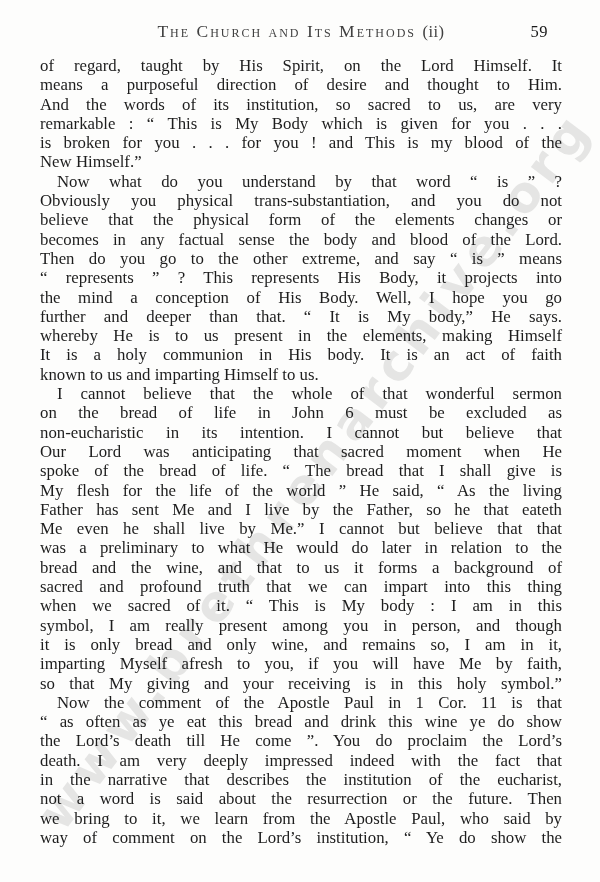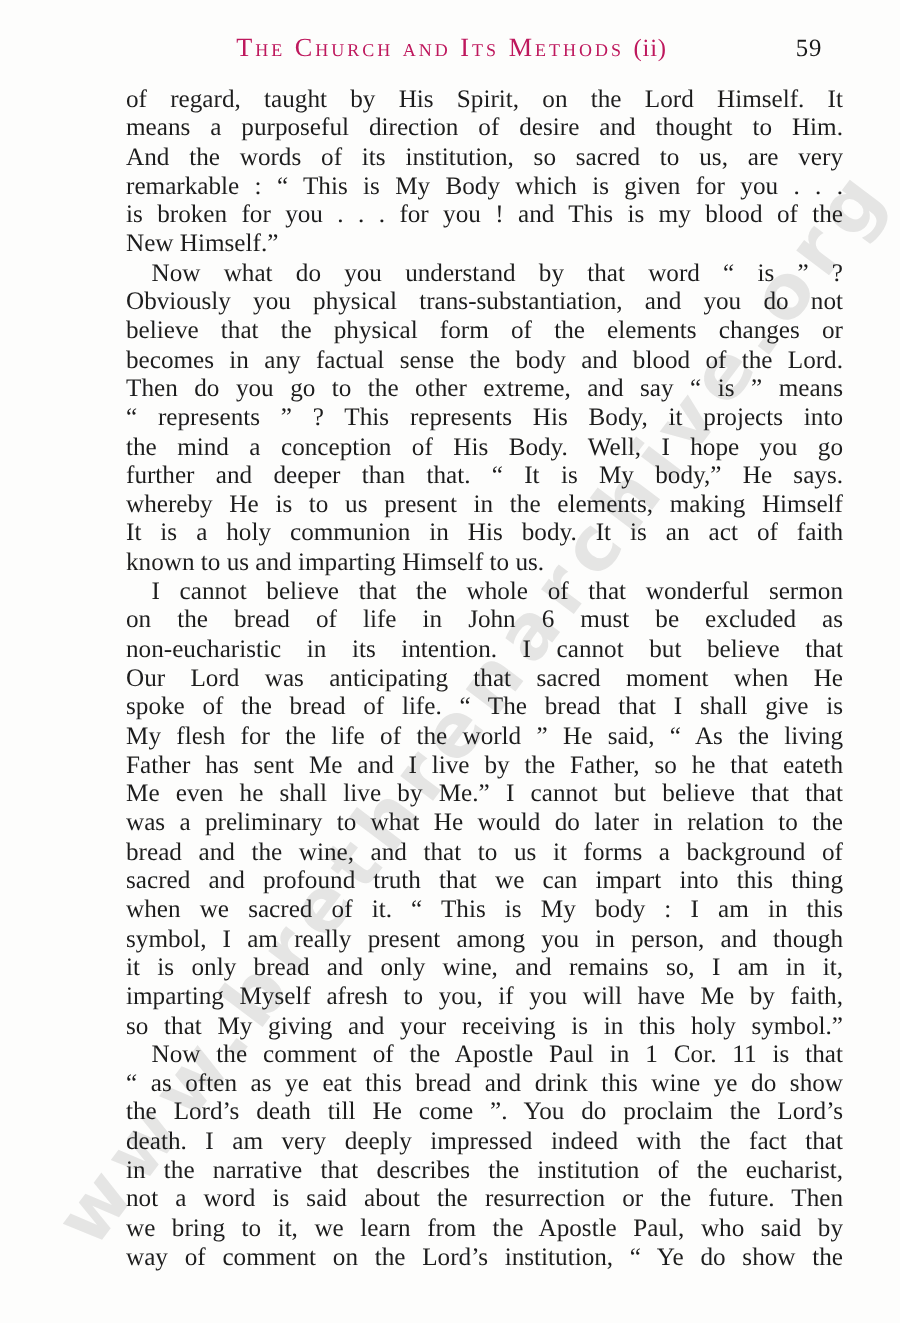--- a/index.html
+++ b/index.html
@@ -32,21 +32,21 @@
     top: 21px;
     left: 40px;
     width: 522px;
     text-align: center;
     z-index: 1;
   }
   .running-title {
     font-variant: small-caps;
     font-size: 17.5px;
     letter-spacing: 2px;
-    color: #be185d;
+    color: #404040;
     margin-top: 46px;
   }
   .title-suffix {
     font-variant: normal;
     letter-spacing: 0.5px;
     font-size: 16.5px;
   }
   .pagenum {
     position: absolute;
     right: 14px;
@@ -62,21 +62,20 @@
     width: 522px;
     z-index: 1;
   }
   .line {
     font-size: 16.8px;
     line-height: 19.3px;
     text-align: justify;
     text-align-last: justify;
     white-space: normal;
     color: #1d1d1d;
-    margin-left: 44px;
   }
   .line.indent { text-indent: 17px; }
   .line.last-left { text-align-last: left; }
 </style>
 </head>
 <body>
 
 <div class="page">
   <div class="watermark">www.brethrenarchive.org</div>
 

